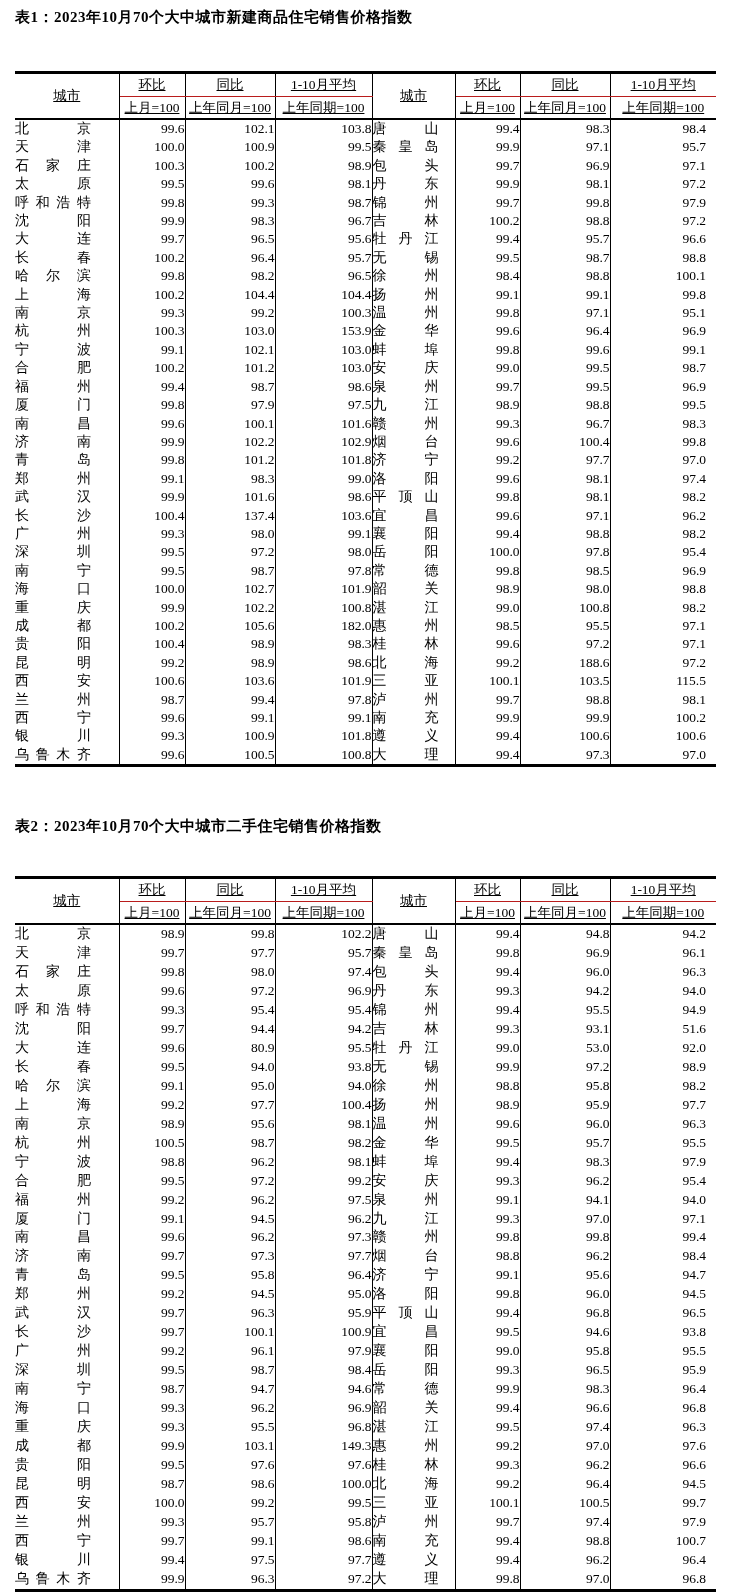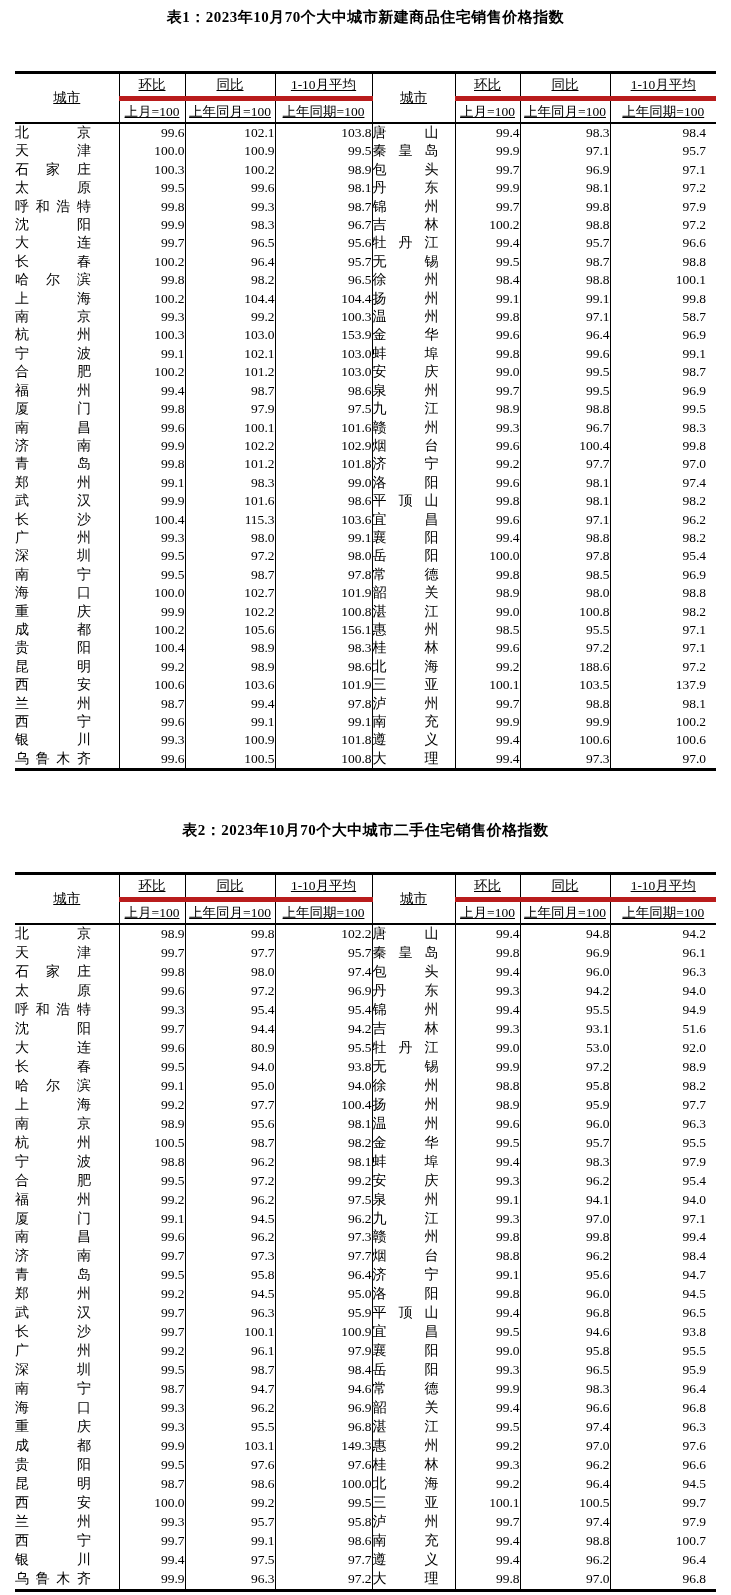--- a/index.html
+++ b/index.html
@@ -5,26 +5,26 @@
   html,body{margin:0;padding:0;background:#ffffff;color:#000;}
   body{
     width:731px;
     font-family:"Liberation Serif","DejaVu Serif",serif;
     -webkit-font-smoothing:antialiased;
   }
   .page{padding:8px 15px 10px 15px;}
   .tbl-title{
     font-size:15px;
     font-weight:bold;
-    text-align:center;
+    text-align:left;
     margin:0 0 44px 0;
     letter-spacing:0.5px;
   }
   .sec2{margin-top:50px;}
-  .sec2 .tbl-title{margin-bottom:32px;}
+  .sec2 .tbl-title{margin-bottom:40px;}
   table.idx{
     border-collapse:collapse;
     table-layout:fixed;
     width:701px;
     border-top:3px solid #000;
     border-bottom:3px solid #000;
   }
   table.idx col.c1{width:104px;}
   table.idx col.c2{width:66px;}
   table.idx col.c3{width:90px;}
@@ -39,21 +39,21 @@
     font-weight:normal;
     font-size:13.5px;
     vertical-align:middle;
     overflow:hidden;
     white-space:nowrap;
   }
   table.idx th.last, table.idx td.last{border-right:none;}
   table.idx thead{border-bottom:2px solid #000;text-decoration:underline;}
   table.idx thead tr.h1 th{height:22px;}
   table.idx thead tr.h2 th{height:21px;}
-  table.idx thead tr.h1 th.grp{border-bottom:5px solid #b91c1c;}
+  table.idx thead tr.h1 th.grp{border-bottom:1px solid #b91c1c;}
   table.idx thead th{text-align:center;}
   table.t1 tbody td{height:18.4px;line-height:18.4px;}
   table.t2 tbody td{height:18.95px;line-height:18.95px;}
   td.num{text-align:right;padding-right:8px;}
   td.num.last{padding-right:10px;}
   td.city{padding-left:16px;}
   td.city2{padding-left:8px;}
   .cname{
     display:inline-block;
     width:76px;
@@ -204,21 +204,21 @@
             <td class="num last">99.8</td>
           </tr>
           <tr>
             <td class="city"><span class="cname">南京</span></td>
             <td class="num">99.3</td>
             <td class="num">99.2</td>
             <td class="num">100.3</td>
             <td class="city2"><span class="cname">温州</span></td>
             <td class="num">99.8</td>
             <td class="num">97.1</td>
-            <td class="num last">58.7</td>
+            <td class="num last">95.1</td>
           </tr>
           <tr>
             <td class="city"><span class="cname">杭州</span></td>
             <td class="num">100.3</td>
             <td class="num">103.0</td>
             <td class="num">153.9</td>
             <td class="city2"><span class="cname">金华</span></td>
             <td class="num">99.6</td>
             <td class="num">96.4</td>
             <td class="num last">96.9</td>
@@ -309,21 +309,21 @@
             <td class="num">101.6</td>
             <td class="num">98.6</td>
             <td class="city2"><span class="cname">平顶山</span></td>
             <td class="num">99.8</td>
             <td class="num">98.1</td>
             <td class="num last">98.2</td>
           </tr>
           <tr>
             <td class="city"><span class="cname">长沙</span></td>
             <td class="num">100.4</td>
-            <td class="num">115.3</td>
+            <td class="num">137.4</td>
             <td class="num">103.6</td>
             <td class="city2"><span class="cname">宜昌</span></td>
             <td class="num">99.6</td>
             <td class="num">97.1</td>
             <td class="num last">96.2</td>
           </tr>
           <tr>
             <td class="city"><span class="cname">广州</span></td>
             <td class="num">99.3</td>
             <td class="num">98.0</td>
@@ -370,21 +370,21 @@
             <td class="num">100.8</td>
             <td class="city2"><span class="cname">湛江</span></td>
             <td class="num">99.0</td>
             <td class="num">100.8</td>
             <td class="num last">98.2</td>
           </tr>
           <tr>
             <td class="city"><span class="cname">成都</span></td>
             <td class="num">100.2</td>
             <td class="num">105.6</td>
-            <td class="num">156.1</td>
+            <td class="num">182.0</td>
             <td class="city2"><span class="cname">惠州</span></td>
             <td class="num">98.5</td>
             <td class="num">95.5</td>
             <td class="num last">97.1</td>
           </tr>
           <tr>
             <td class="city"><span class="cname">贵阳</span></td>
             <td class="num">100.4</td>
             <td class="num">98.9</td>
             <td class="num">98.3</td>
@@ -404,21 +404,21 @@
             <td class="num last">97.2</td>
           </tr>
           <tr>
             <td class="city"><span class="cname">西安</span></td>
             <td class="num">100.6</td>
             <td class="num">103.6</td>
             <td class="num">101.9</td>
             <td class="city2"><span class="cname">三亚</span></td>
             <td class="num">100.1</td>
             <td class="num">103.5</td>
-            <td class="num last">137.9</td>
+            <td class="num last">115.5</td>
           </tr>
           <tr>
             <td class="city"><span class="cname">兰州</span></td>
             <td class="num">98.7</td>
             <td class="num">99.4</td>
             <td class="num">97.8</td>
             <td class="city2"><span class="cname">泸州</span></td>
             <td class="num">99.7</td>
             <td class="num">98.8</td>
             <td class="num last">98.1</td>

